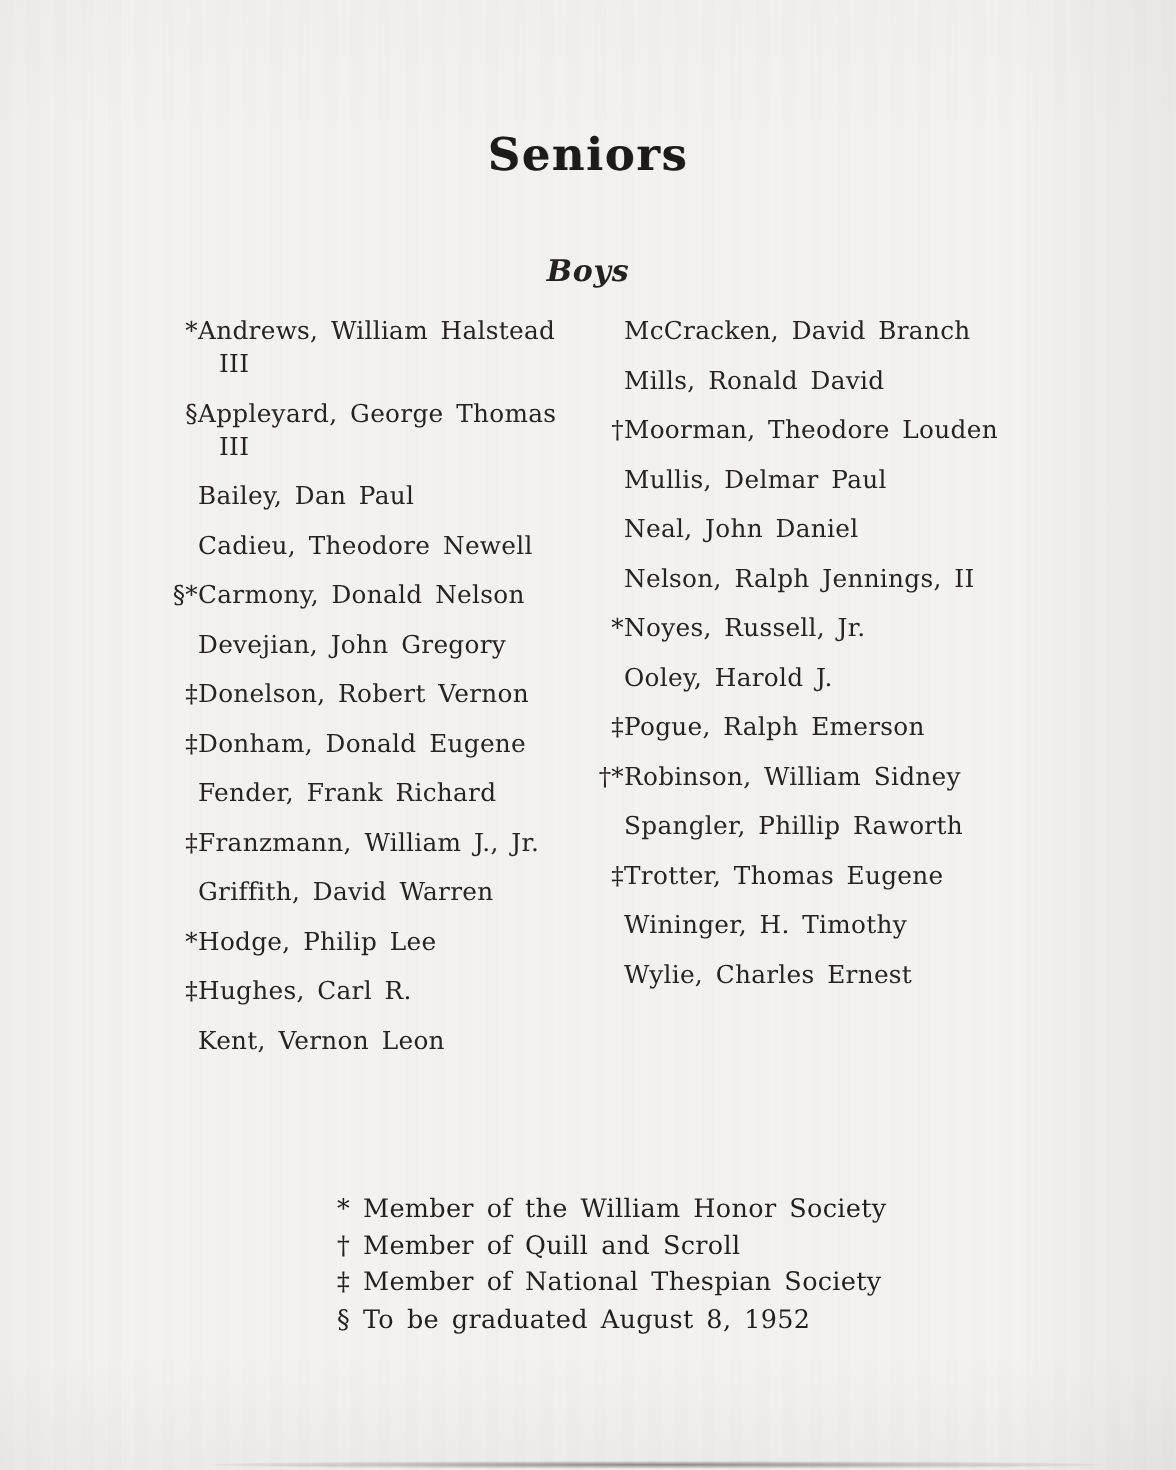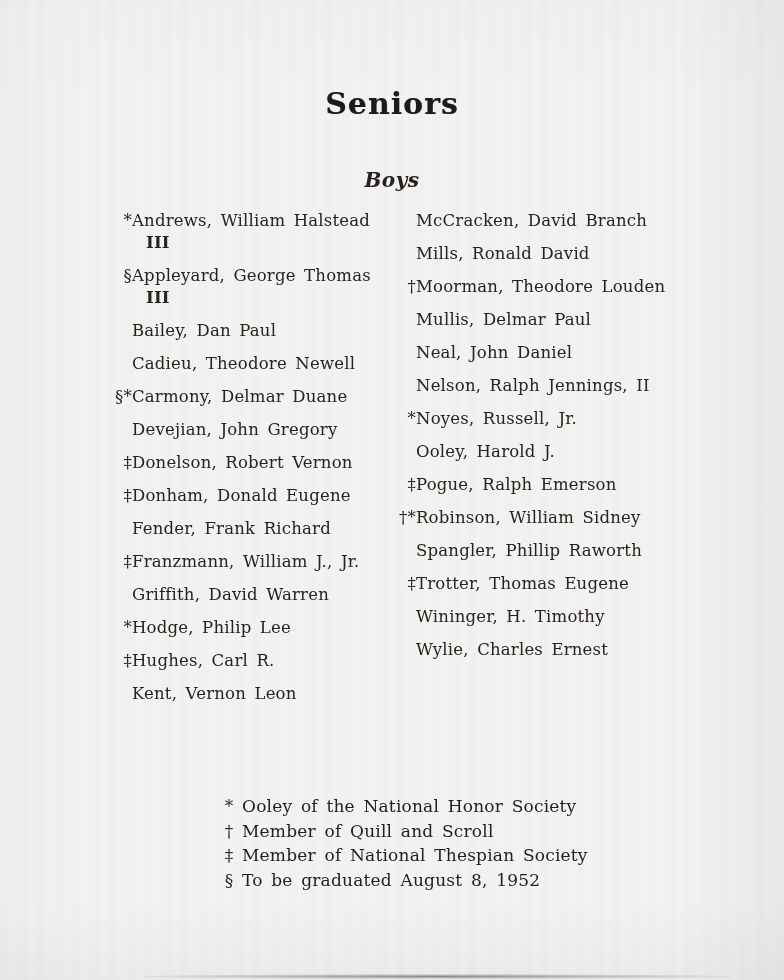--- a/index.html
+++ b/index.html
@@ -39,21 +39,21 @@
     line-height:22px;
     word-spacing:3px;
     letter-spacing:0.2px;
     white-space:nowrap;
     color:#272320;
   }
   .sym {
     display:inline-block; width:30px; margin-left:-30px;
     text-align:right; white-space:nowrap;
   }
-  .cont { padding-left:14px; white-space:nowrap;font-weight:bold; }
+  .cont { padding-left:14px; white-space:nowrap; }
   .legend {
     position:absolute; top:794px; left:222px;
     font-size:17px; line-height:24.5px;
     word-spacing:3px; letter-spacing:0.2px;
     color:#221f1d;
   }
   .legend-line { white-space:nowrap; }
   .lsym { display:inline-block; min-width:14px; margin-right:6px; text-align:center; }
   .bottom-edge {
     position:absolute; bottom:1px; left:140px; right:50px; height:5px;
@@ -65,21 +65,21 @@
 <body>
 
 <div class="page">
   <h1 class="title">Seniors</h1>
   <div class="subtitle">Boys</div>
   <div class="col col-left" id="col-left">
       <div class="entry"><span class="sym">*</span><span class="nm">Andrews, William Halstead</span><div class="cont">III</div></div>
       <div class="entry"><span class="sym">§</span><span class="nm">Appleyard, George Thomas</span><div class="cont">III</div></div>
       <div class="entry"><span class="sym"></span><span class="nm">Bailey, Dan Paul</span></div>
       <div class="entry"><span class="sym"></span><span class="nm">Cadieu, Theodore Newell</span></div>
-      <div class="entry"><span class="sym">§*</span><span class="nm">Carmony, Delmar Duane</span></div>
+      <div class="entry"><span class="sym">§*</span><span class="nm">Carmony, Donald Nelson</span></div>
       <div class="entry"><span class="sym"></span><span class="nm">Devejian, John Gregory</span></div>
       <div class="entry"><span class="sym">‡</span><span class="nm">Donelson, Robert Vernon</span></div>
       <div class="entry"><span class="sym">‡</span><span class="nm">Donham, Donald Eugene</span></div>
       <div class="entry"><span class="sym"></span><span class="nm">Fender, Frank Richard</span></div>
       <div class="entry"><span class="sym">‡</span><span class="nm">Franzmann, William J., Jr.</span></div>
       <div class="entry"><span class="sym"></span><span class="nm">Griffith, David Warren</span></div>
       <div class="entry"><span class="sym">*</span><span class="nm">Hodge, Philip Lee</span></div>
       <div class="entry"><span class="sym">‡</span><span class="nm">Hughes, Carl R.</span></div>
       <div class="entry"><span class="sym"></span><span class="nm">Kent, Vernon Leon</span></div>
     </div>
@@ -93,19 +93,19 @@
       <div class="entry"><span class="sym">*</span><span class="nm">Noyes, Russell, Jr.</span></div>
       <div class="entry"><span class="sym"></span><span class="nm">Ooley, Harold J.</span></div>
       <div class="entry"><span class="sym">‡</span><span class="nm">Pogue, Ralph Emerson</span></div>
       <div class="entry"><span class="sym">†*</span><span class="nm">Robinson, William Sidney</span></div>
       <div class="entry"><span class="sym"></span><span class="nm">Spangler, Phillip Raworth</span></div>
       <div class="entry"><span class="sym">‡</span><span class="nm">Trotter, Thomas Eugene</span></div>
       <div class="entry"><span class="sym"></span><span class="nm">Wininger, H. Timothy</span></div>
       <div class="entry"><span class="sym"></span><span class="nm">Wylie, Charles Ernest</span></div>
     </div>
   <div class="legend" id="legend">
-      <div class="legend-line"><span class="lsym">*</span><span>Ooley of the National Honor Society</span></div>
+      <div class="legend-line"><span class="lsym">*</span><span>Member of the William Honor Society</span></div>
       <div class="legend-line"><span class="lsym">†</span><span>Member of Quill and Scroll</span></div>
       <div class="legend-line"><span class="lsym">‡</span><span>Member of National Thespian Society</span></div>
       <div class="legend-line"><span class="lsym">§</span><span>To be graduated August 8, 1952</span></div>
     </div>
   <div class="bottom-edge"></div>
 </div>
 
 </body></html>

